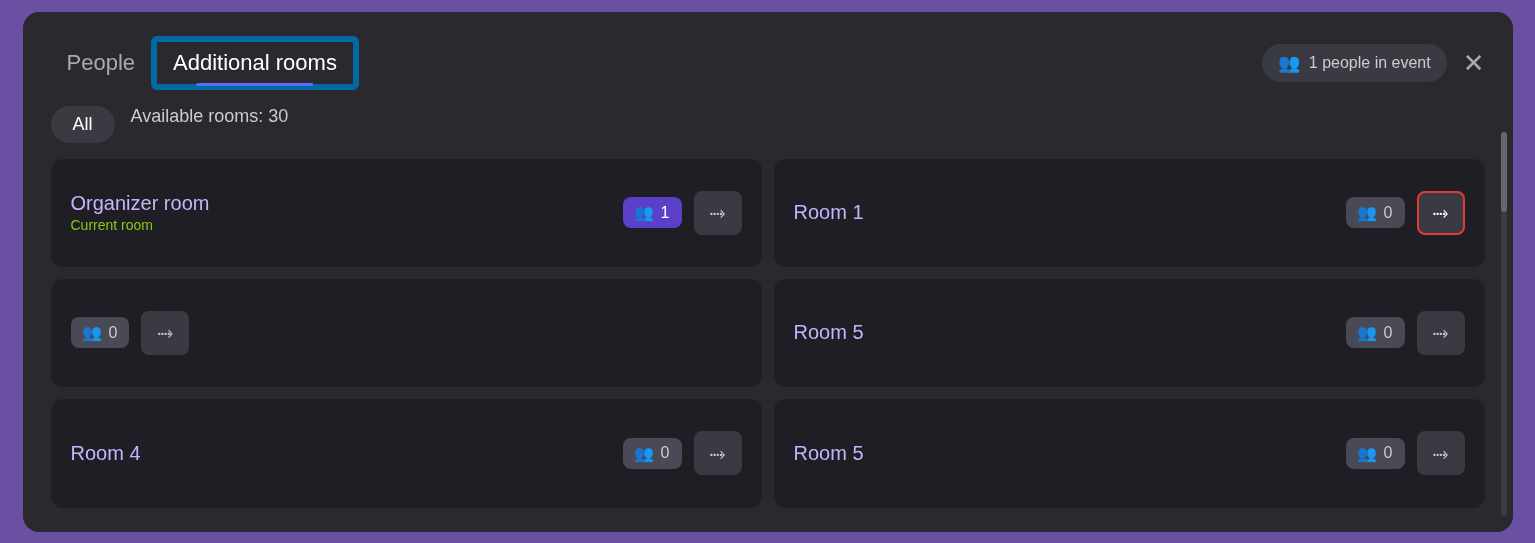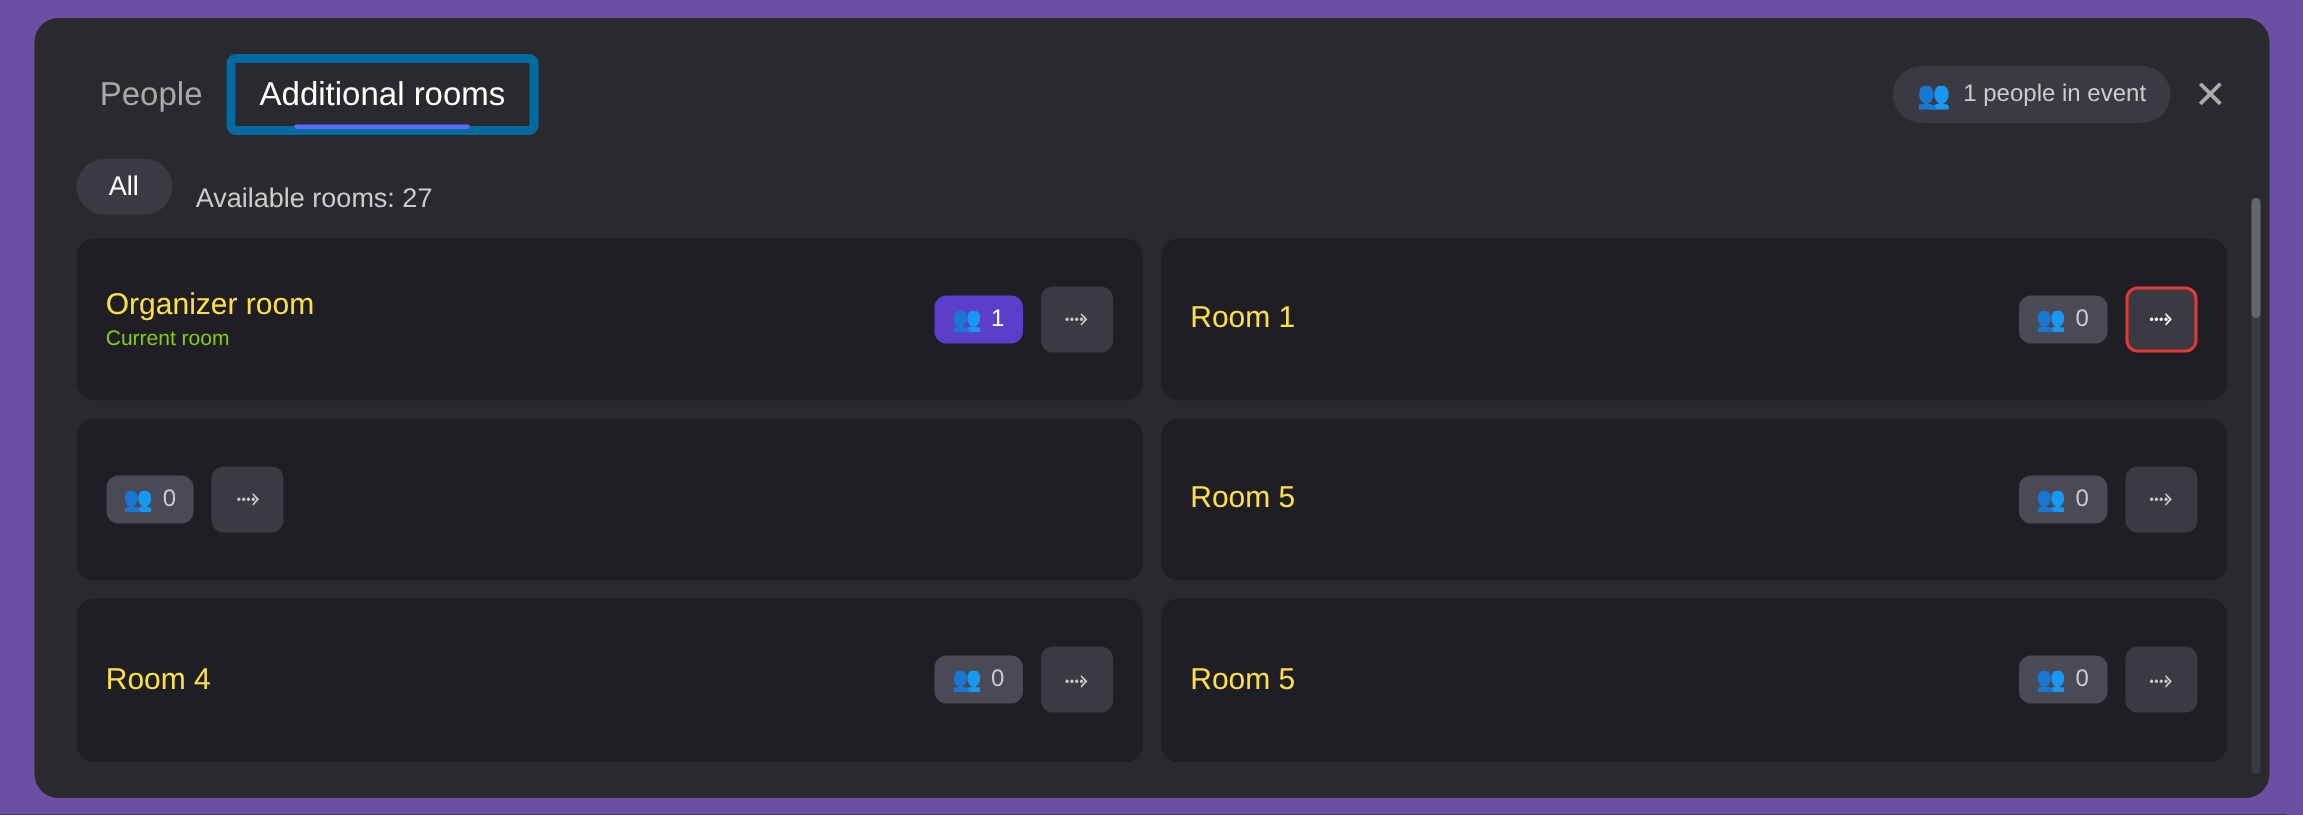--- a/index.html
+++ b/index.html
@@ -89,21 +89,21 @@
       color: #aaaaaa;
       cursor: pointer;
       background: none;
       border: none;
       line-height: 1;
     }
 
     
     .filter-bar {
       display: flex;
-      align-items: flex-end;
+      align-items: flex-start;
       gap: 16px;
     }
 
     .filter-btn {
       background: #3a3a42;
       border-radius: 20px;
       padding: 8px 22px;
       font-size: 18px;
       color: #ffffff;
       cursor: pointer;
@@ -129,21 +129,21 @@
       padding: 16px 20px;
       display: flex;
       align-items: center;
       gap: 12px;
       min-height: 70px;
     }
 
     .room-name {
       flex: 1;
       font-size: 20px;
-      color: #fde047;
+      color: #c4b5fd;
       font-weight: 500;
     }
 
     .room-subtitle {
       font-size: 14px;
       color: #84cc16;
       margin-top: 2px;
     }
 
     .room-info {
@@ -228,21 +228,21 @@
       <button class="close-btn">
         <span>✕</span>
       </button>
     </div>
   </div>
 
   <div class="filter-bar">
     <button class="filter-btn">
       <span>All</span>
     </button>
-    <span class="available-text">Available rooms: 27</span>
+    <span class="available-text">Available rooms: 30</span>
   </div>
 
   <div class="rooms-grid">
 
     <div class="room-card">
       <div class="room-info">
         <span class="room-name">Organizer room</span>
         <span class="room-subtitle">Current room</span>
       </div>
       <div class="people-count-badge purple">

